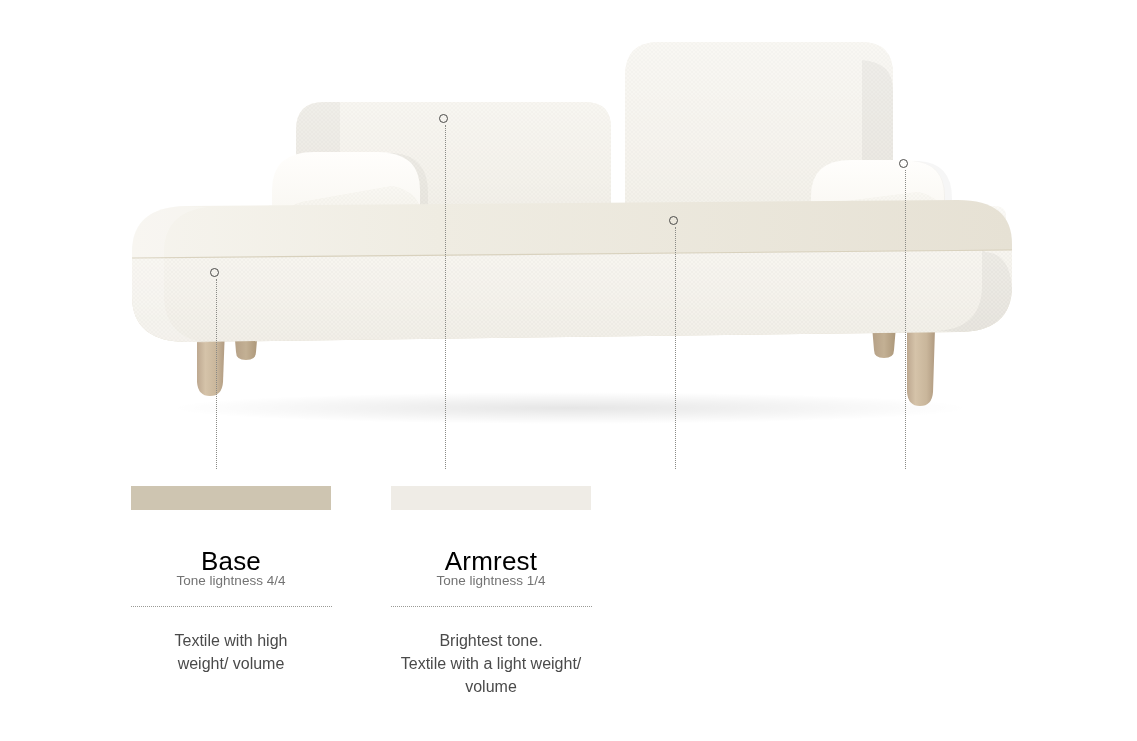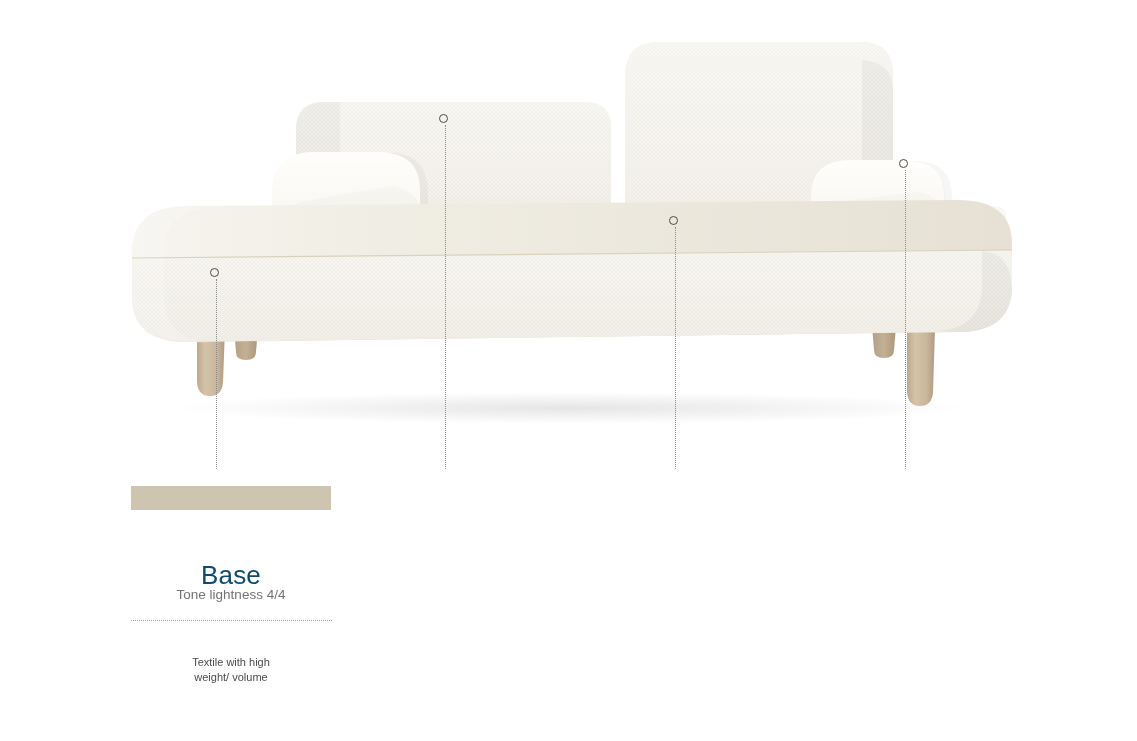--- a/index.html
+++ b/index.html
@@ -39,32 +39,32 @@
   }
   .col{
     width:230px;margin:0 15px;
     display:flex;flex-direction:column;align-items:center;
   }
   #legend .spacer-left{width:101px;flex:none;}
   .swatch{
     width:200px;height:24px;margin-top:16px;
   }
   .col-title{
-    font-size:26px;font-weight:400;color:#0c4a6e;
-    margin-top:52px;letter-spacing:0.2px;line-height:1;
+    font-size:26px;font-weight:400;color:#000000;
+    margin-top:38px;letter-spacing:0.2px;line-height:1;
   }
   .col-sub{
     font-size:13.5px;color:#737373;line-height:1;
   }
   .rule{
     width:201px;height:0;margin-top:18px;
     border-top:1px dotted #9a9a96;
   }
   .col-desc{
-    font-size:11px;color:#4a4a4a;margin-top:34px;
+    font-size:16px;color:#4a4a4a;margin-top:22px;
     line-height:1.45;text-align:center;white-space:pre-line;
   }
 </style>
 </head>
 <body>
 
 <div id="stage">
 
   <svg id="sofa-svg" width="1137" height="470" viewBox="0 0 1137 470">
     <defs>
@@ -211,13 +211,22 @@
     <div class="swatch" style="background:#cec5b1;"></div>
     <div class="col-title">Base</div>
     <div class="col-sub">Tone lightness 4/4</div>
     <div class="rule"></div>
     <div class="col-desc">Textile with high
 weight/ volume</div>
   </div>
 
 
 
+  <div class="col">
+    <div class="swatch" style="background:#efece6;"></div>
+    <div class="col-title">Armrest</div>
+    <div class="col-sub">Tone lightness 1/4</div>
+    <div class="rule"></div>
+    <div class="col-desc">Brightest tone.
+Textile with a light weight/
+volume</div>
+  </div>
 </div>
 
 </body></html>

